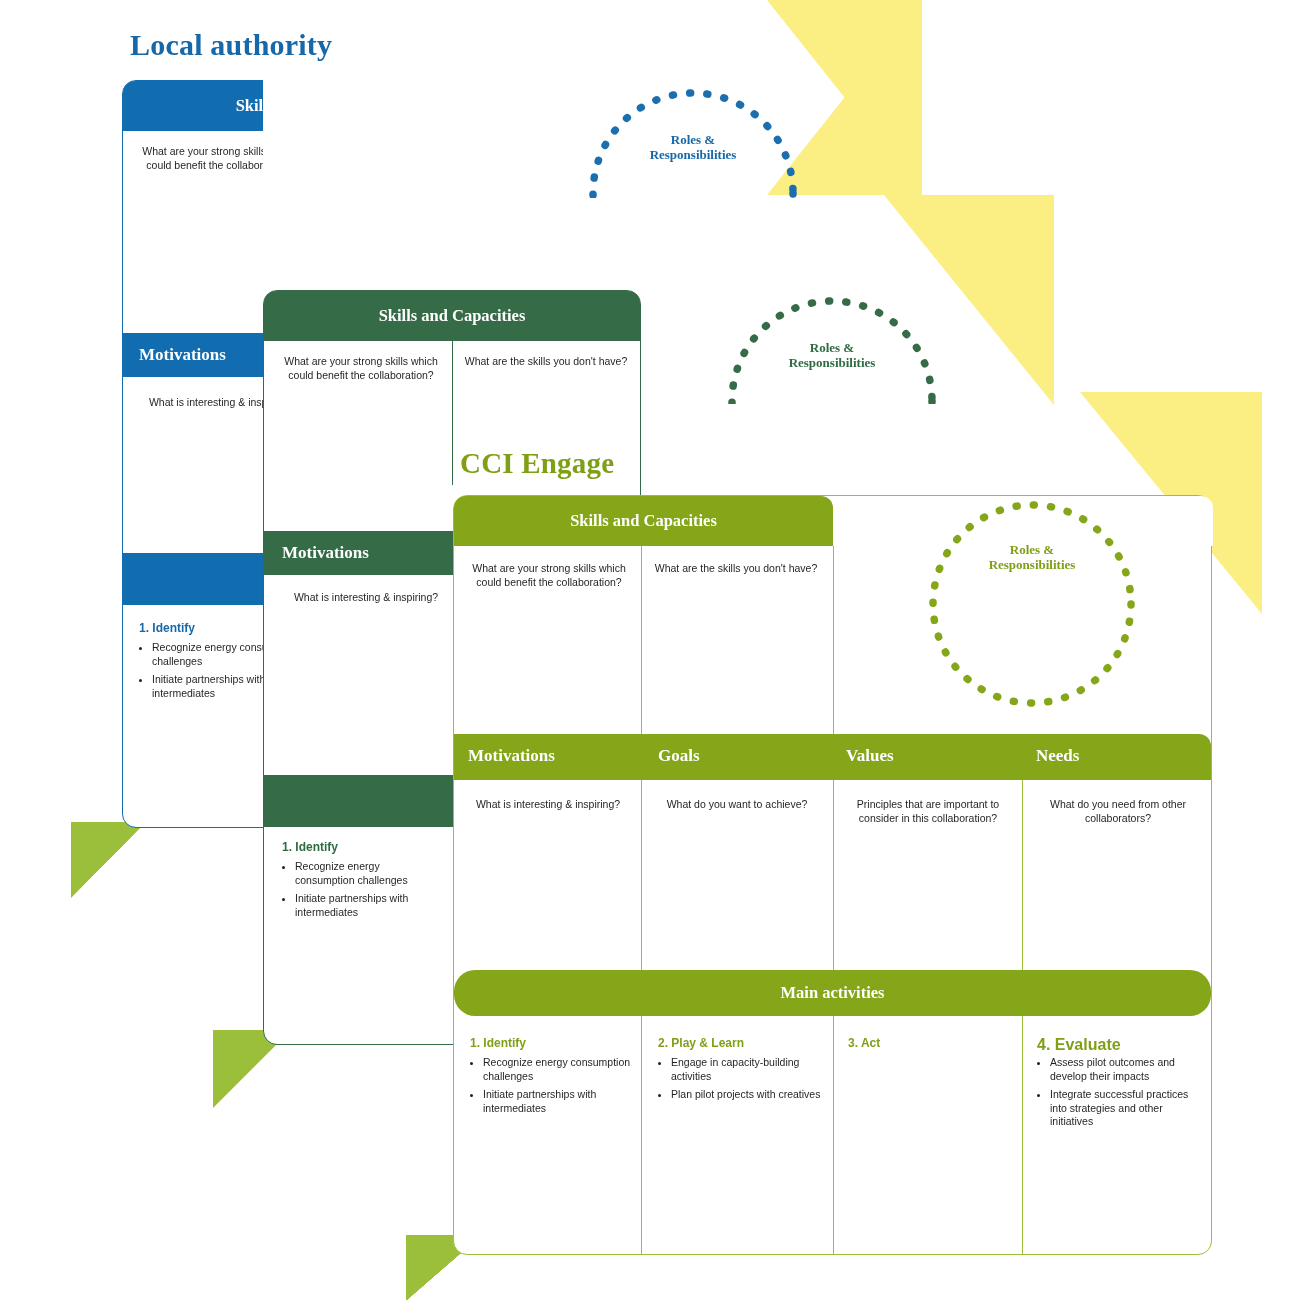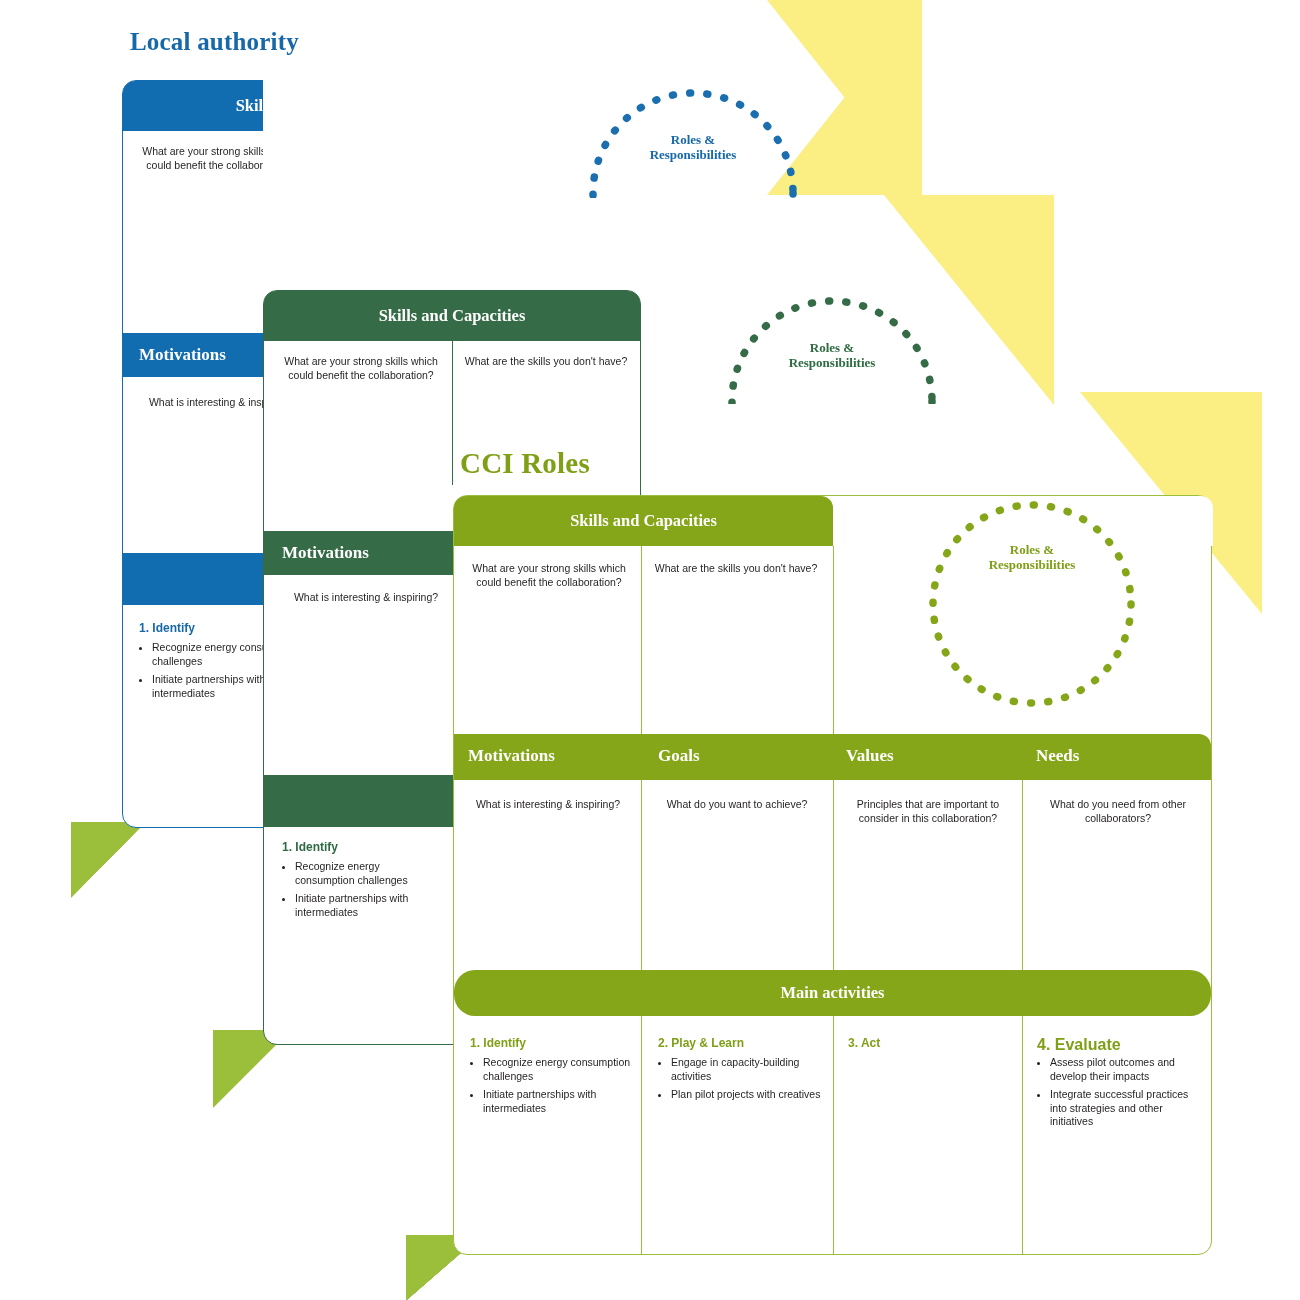--- a/index.html
+++ b/index.html
@@ -57,21 +57,21 @@
 
 <div style="position:absolute;top:822px;left:71px;width:75px;height:76px;background:
      linear-gradient(to bottom right, #9CBF3B 49.8%, transparent 50.2%);"></div>
 
 <div style="position:absolute;top:1030px;left:213px;width:78px;height:78px;background:
      linear-gradient(to bottom right, #9CBF3B 49.8%, transparent 50.2%);"></div>
 
 <div style="position:absolute;top:1235px;left:406px;width:76px;height:66px;background:
      linear-gradient(to bottom right, #9CBF3B 49.8%, transparent 50.2%);"></div>
 
-<div class="title" style="left:130px;top:28px;font-size:25px;color:#1668A8;">Local authority</div>
+<div class="title" style="left:130px;top:28px;font-size:30px;color:#1668A8;">Local authority</div>
 
 <div class="card-clip" style="left:122px;top:80px;width:141px;height:748px;">
   <div class="card-inner" style="width:374px;height:748px;border-color:#116CB0;">
 
     <div class="hdr" style="top:0;height:50px;background:#116CB0;font-size:16.5px;
                 border-radius:12px 12px 0 0;">
       <span>Skills and Capacities</span>
     </div>
 
     <div style="position:absolute;top:50px;left:0;width:100%;height:144px;">
@@ -146,21 +146,21 @@
   <svg width="210" height="210" viewBox="0 0 210 210">
     <circle cx="105" cy="105" r="100" fill="none" stroke="#356B46" stroke-width="7.5" stroke-linecap="round" stroke-dasharray="1 16.3"></circle>
   </svg>
   <div class="circlbl" style="top:44px;font-size:13px;color:#2E6B42;">
     <span>Roles &amp;</span><br>
     <span>Responsibilities</span>
   </div>
 </div>
 <div style="position:absolute;left:727px;top:404px;width:212px;height:120px;background:#fff;"></div>
 
-<div class="title" style="left:460px;top:447px;font-size:29px;color:#7E9F16;">CCI Roles</div>
+<div class="title" style="left:460px;top:447px;font-size:29px;color:#7E9F16;">CCI Engage</div>
 
 <div class="card-inner" style="left:453px;top:495px;width:759px;height:760px;border-color:#9CBF3B;">
 
   <div class="hdr" style="top:0;height:50px;background:#84A618;font-size:16.5px;
               width:379px;border-radius:12px 12px 0 0;">
     <span>Skills and Capacities</span>
   </div>
   <div style="position:absolute;top:0;left:379px;width:380px;height:50px;background:#fff;
               border-radius:0 12px 0 0;"></div>
 

